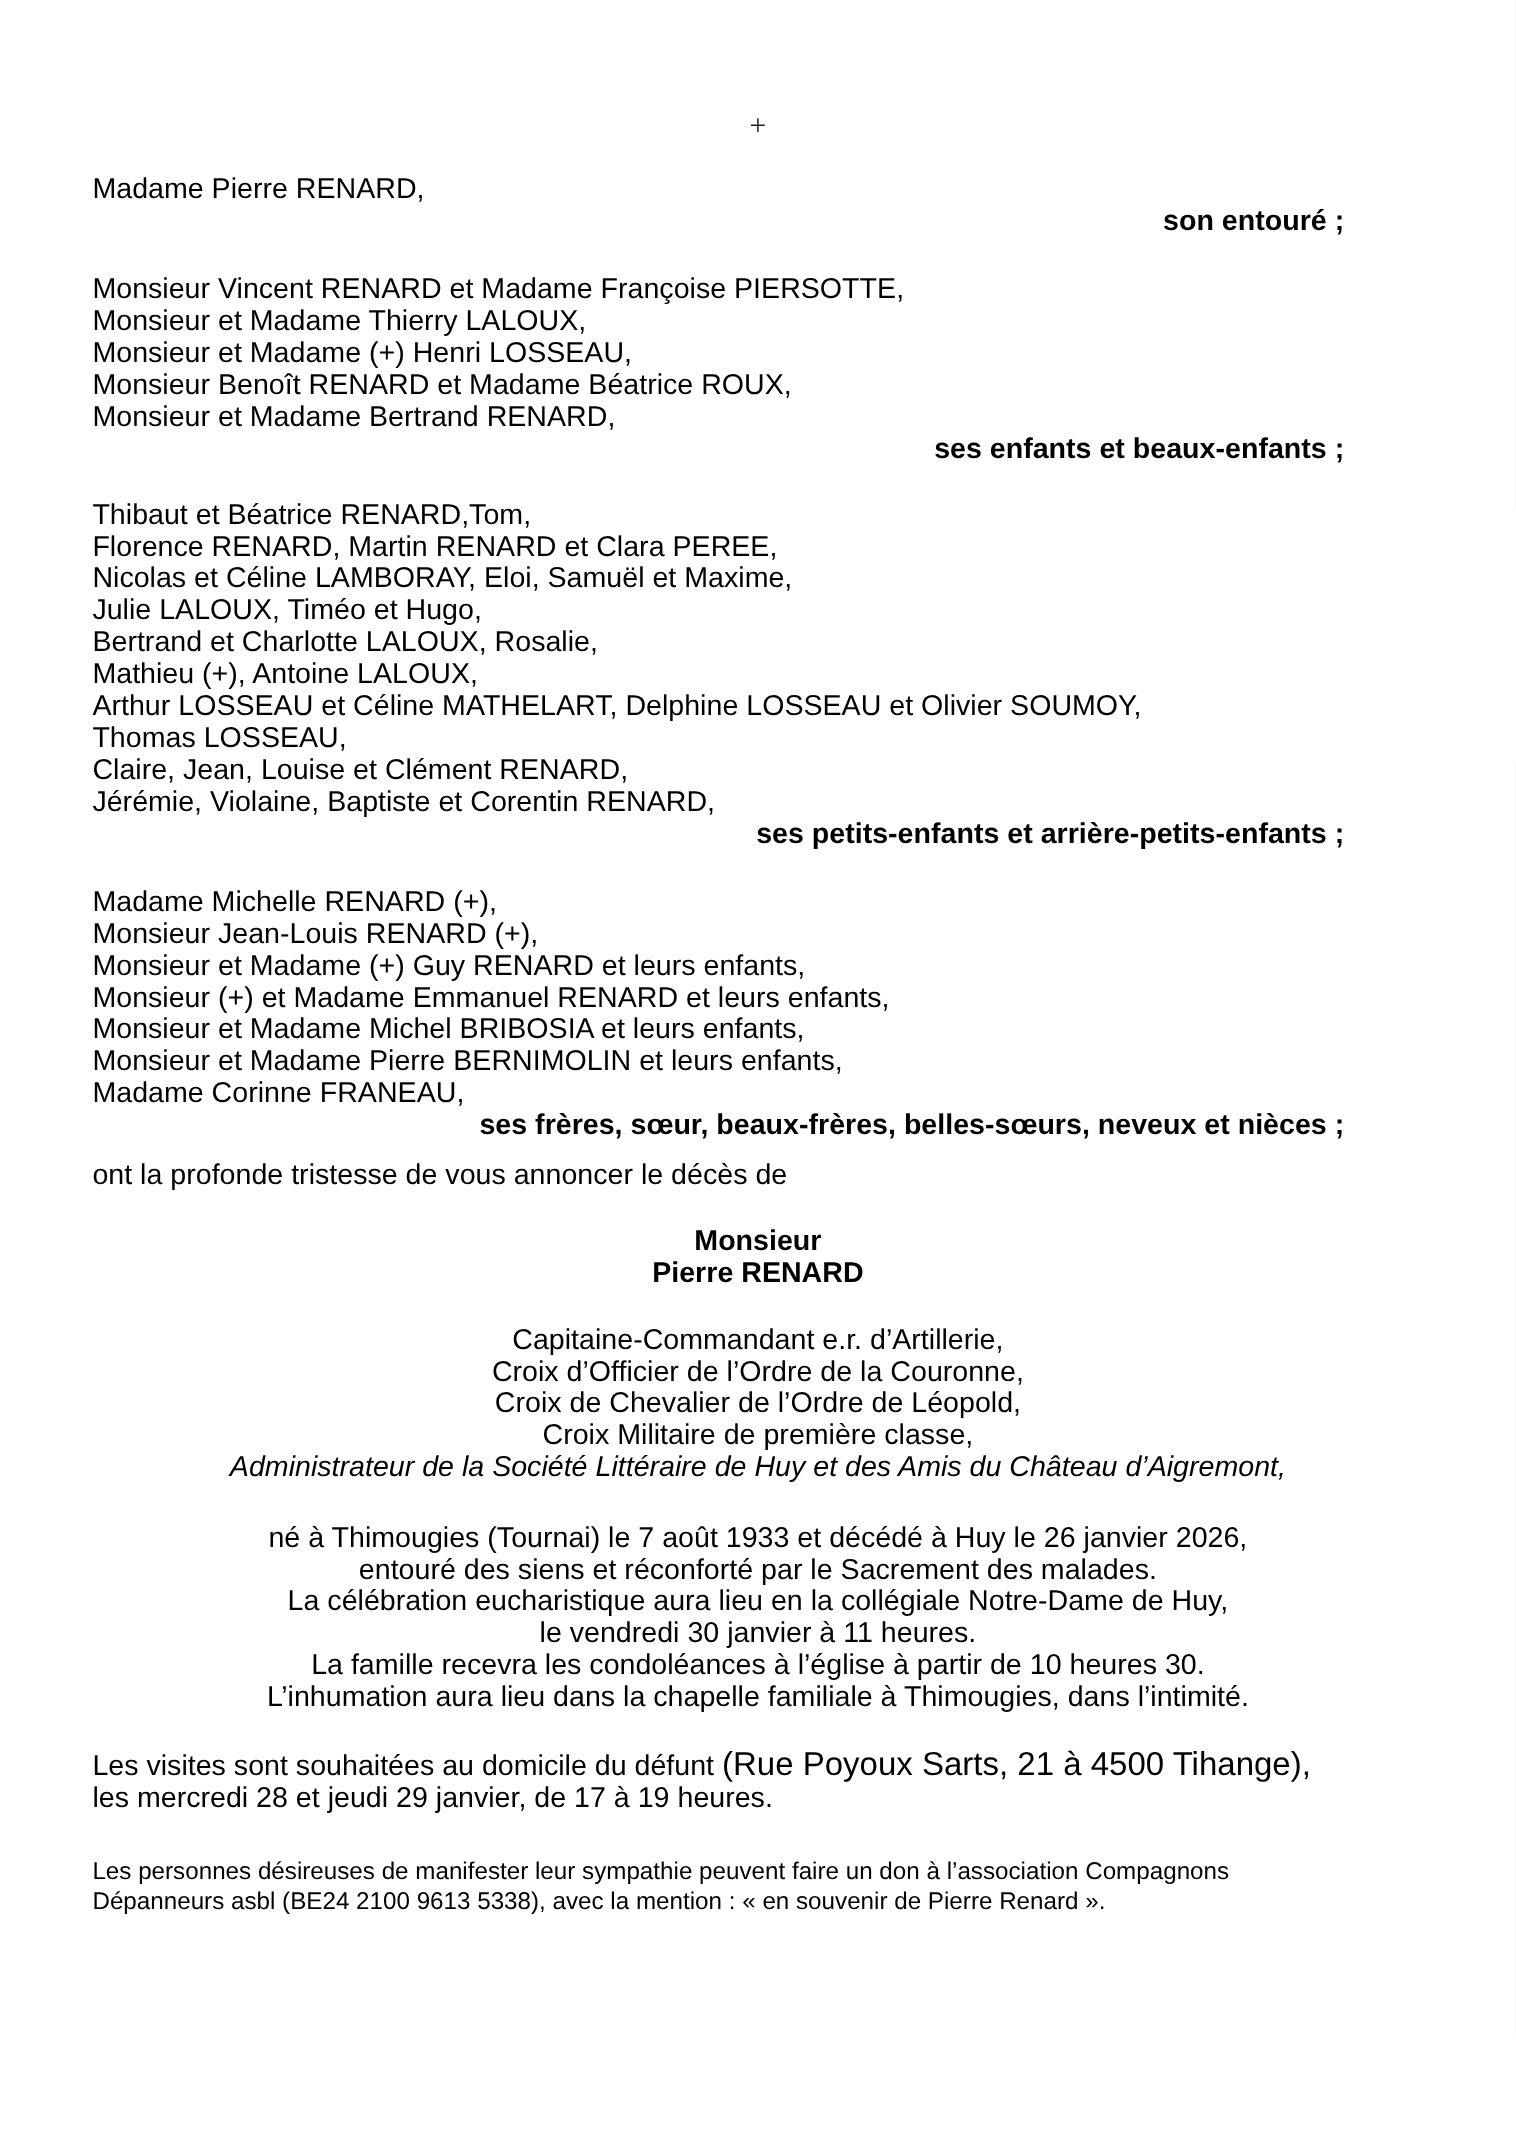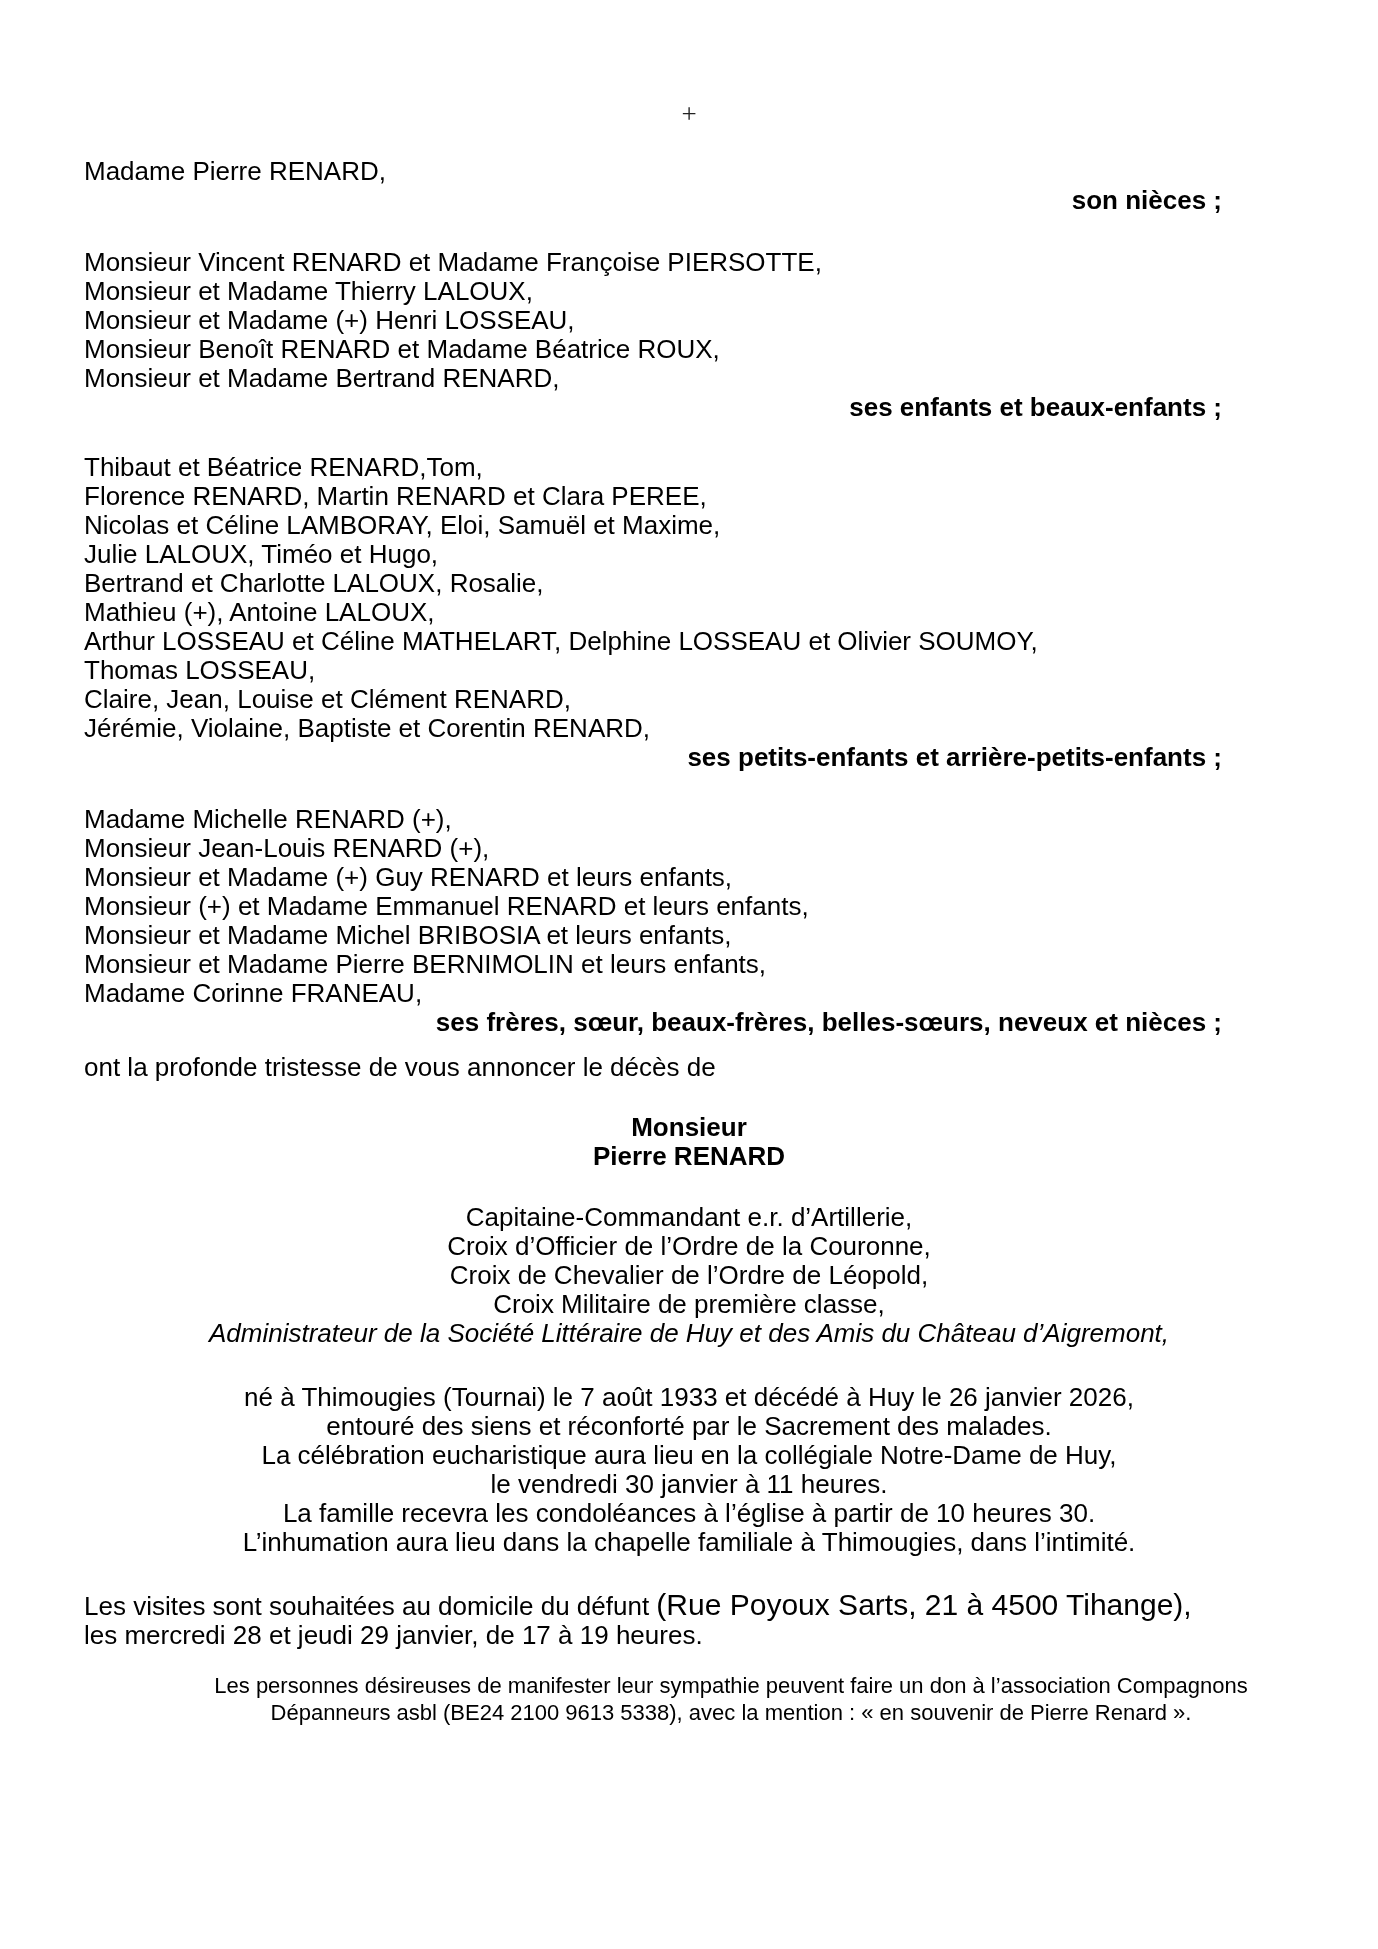--- a/index.html
+++ b/index.html
@@ -38,32 +38,32 @@
   }
   .g-spouse    { margin-top: 28px; }
   .g-children  { margin-top: 33px; }
   .g-grand     { margin-top: 31px; }
   .g-siblings  { margin-top: 33px; }
   .announce    { margin-top: 16px; }
   .deceased    { margin-top: 31px; font-weight: bold; }
   .honors      { margin-top: 32px; }
   .ceremony    { margin-top: 35px; text-align: center; }
   .visits      { margin-top: 33px; }
-  .donation    { margin-top: 22px; font-size: 22px; line-height: 27px; text-align: center; }
+  .donation    { margin-top: 38px; font-size: 22px; line-height: 27px; }
 </style>
 </head>
 <body>
 
 <div class="page">
 
   <div class="cross">+</div>
 
   <div class="g-spouse">
     <div class="line left">Madame Pierre RENARD,</div>
-    <div class="line right bold">son nièces ;</div>
+    <div class="line right bold">son entouré ;</div>
   </div>
 
   <div class="g-children">
     <div class="line left">Monsieur Vincent RENARD et Madame Françoise PIERSOTTE,</div>
     <div class="line left">Monsieur et Madame Thierry LALOUX,</div>
     <div class="line left">Monsieur et Madame (+) Henri LOSSEAU,</div>
     <div class="line left">Monsieur Benoît RENARD et Madame Béatrice ROUX,</div>
     <div class="line left">Monsieur et Madame Bertrand RENARD,</div>
     <div class="line right bold">ses enfants et beaux-enfants ;</div>
   </div>

